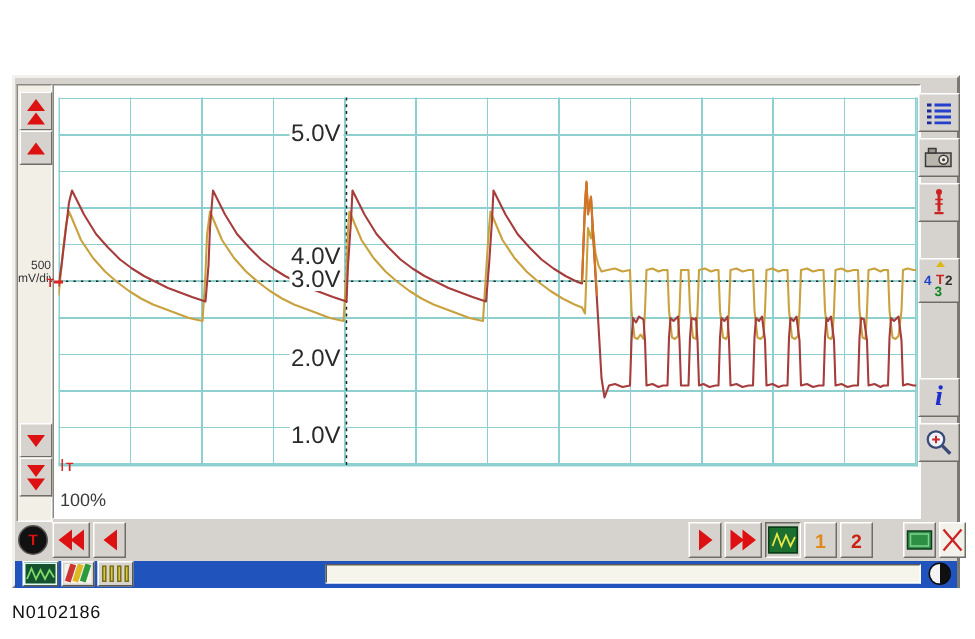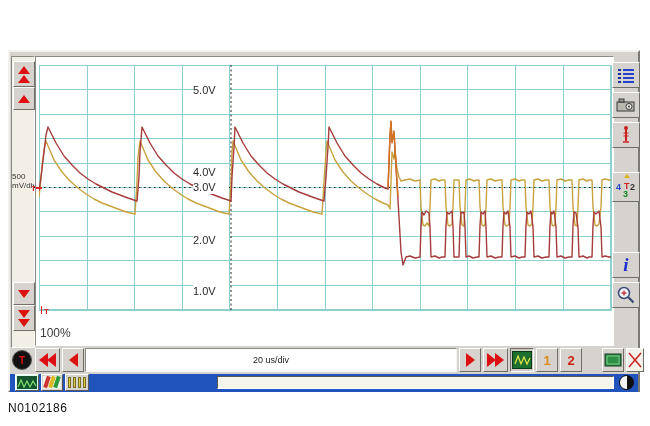--- a/index.html
+++ b/index.html
@@ -13,33 +13,33 @@
   .vbtn{position:absolute;left:1px;width:20px;background:#d6d3ce;border:1px solid;
         border-color:#fff #6e6e66 #6e6e66 #fff;display:flex;flex-direction:column;
         align-items:center;justify-content:center;cursor:pointer;}
   .tri-up{width:0;height:0;border-left:6px solid transparent;border-right:6px solid transparent;border-bottom:8px solid #dd1111;}
   .tri-dn{width:0;height:0;border-left:6px solid transparent;border-right:6px solid transparent;border-top:8px solid #dd1111;}
   .tri-lf{width:0;height:0;border-top:7px solid transparent;border-bottom:7px solid transparent;border-right:9px solid #dd1111;}
   .tri-rt{width:0;height:0;border-top:7px solid transparent;border-bottom:7px solid transparent;border-left:9px solid #dd1111;}
   .stack2 > *+*{margin-top:1px;}
   .hstack{display:flex;align-items:center;}
   .hstack > *+*{margin-left:-1px;}
-  .scale-label{position:absolute;left:0;top:115px;width:22px;text-align:left;
+  .scale-label{position:absolute;left:0;top:115px;width:22px;text-align:right;
                font-size:8px;line-height:9px;color:#333;}
   
   .plot{position:absolute;left:25px;top:4px;width:579px;height:290px;background:#fff;
         border:1px solid;border-color:#8a8a82 #fff #fff #8a8a82;box-sizing:border-box;}
   .grid{position:absolute;left:3px;top:8px;width:572px;height:245px;
         background-image:
           repeating-linear-gradient(to right,#8ed0cf 0 1px,transparent 1px 47.6px),
           repeating-linear-gradient(to bottom,#8ed0cf 0 1px,transparent 1px 24.4px);
         border-right:1px solid #8ed0cf;border-bottom:1px solid #8ed0cf;box-sizing:content-box;}
   .wsvg{position:absolute;left:3px;top:0;width:572px;height:258px;}
   .vlabel{position:absolute;left:157px;width:34px;height:14px;background:#fff;
-          font-size:11px;color:#2a2a2a;text-align:left;line-height:14px;padding-right:2px;}
+          font-size:16px;color:#2a2a2a;text-align:right;line-height:14px;padding-right:2px;}
   .tmark{position:absolute;color:#d22;font-size:8px;font-weight:bold;line-height:8px;}
   .tdash{position:absolute;left:0px;top:130px;width:6px;height:2px;background:#d22;}
   .btick{position:absolute;left:5px;top:249px;width:1px;height:8px;background:#d22;}
   .pct{position:absolute;left:4px;top:269px;font-size:12px;color:#3a3a3a;}
   
   .rbtn{position:absolute;left:602px;width:28px;height:26px;background:#d6d3ce;border:1px solid;
         border-color:#fff #6e6e66 #6e6e66 #fff;display:flex;align-items:center;justify-content:center;cursor:pointer;box-sizing:border-box;}
   .info-glyph{font-family:"Liberation Serif",serif;font-style:italic;font-weight:bold;font-size:19px;color:#1d2fcc;line-height:18px;}
   .chmap{position:relative;width:22px;height:22px;font-weight:bold;font-size:9px;line-height:9px;}
   .chmap span{position:absolute;}
@@ -182,23 +182,20 @@
     <div class="trigbtn">
       <span>T</span>
     </div>
     <div class="cbtn hstack" style="left:25px;width:25px;">
       <div class="tri-lf"></div>
       <div class="tri-lf"></div>
     </div>
     <div class="cbtn" style="left:52px;width:22px;">
       <div class="tri-lf"></div>
     </div>
-    <div class="track">
-      <span>20 us/div</span>
-    </div>
     <div class="cbtn" style="left:449px;width:22px;">
       <div class="tri-rt"></div>
     </div>
     <div class="cbtn hstack" style="left:473px;width:25px;">
       <div class="tri-rt"></div>
       <div class="tri-rt"></div>
     </div>
     <div class="cbtn pressed" style="left:500px;width:24px;">
       <div class="greenface">
         <svg width="18" height="16">

